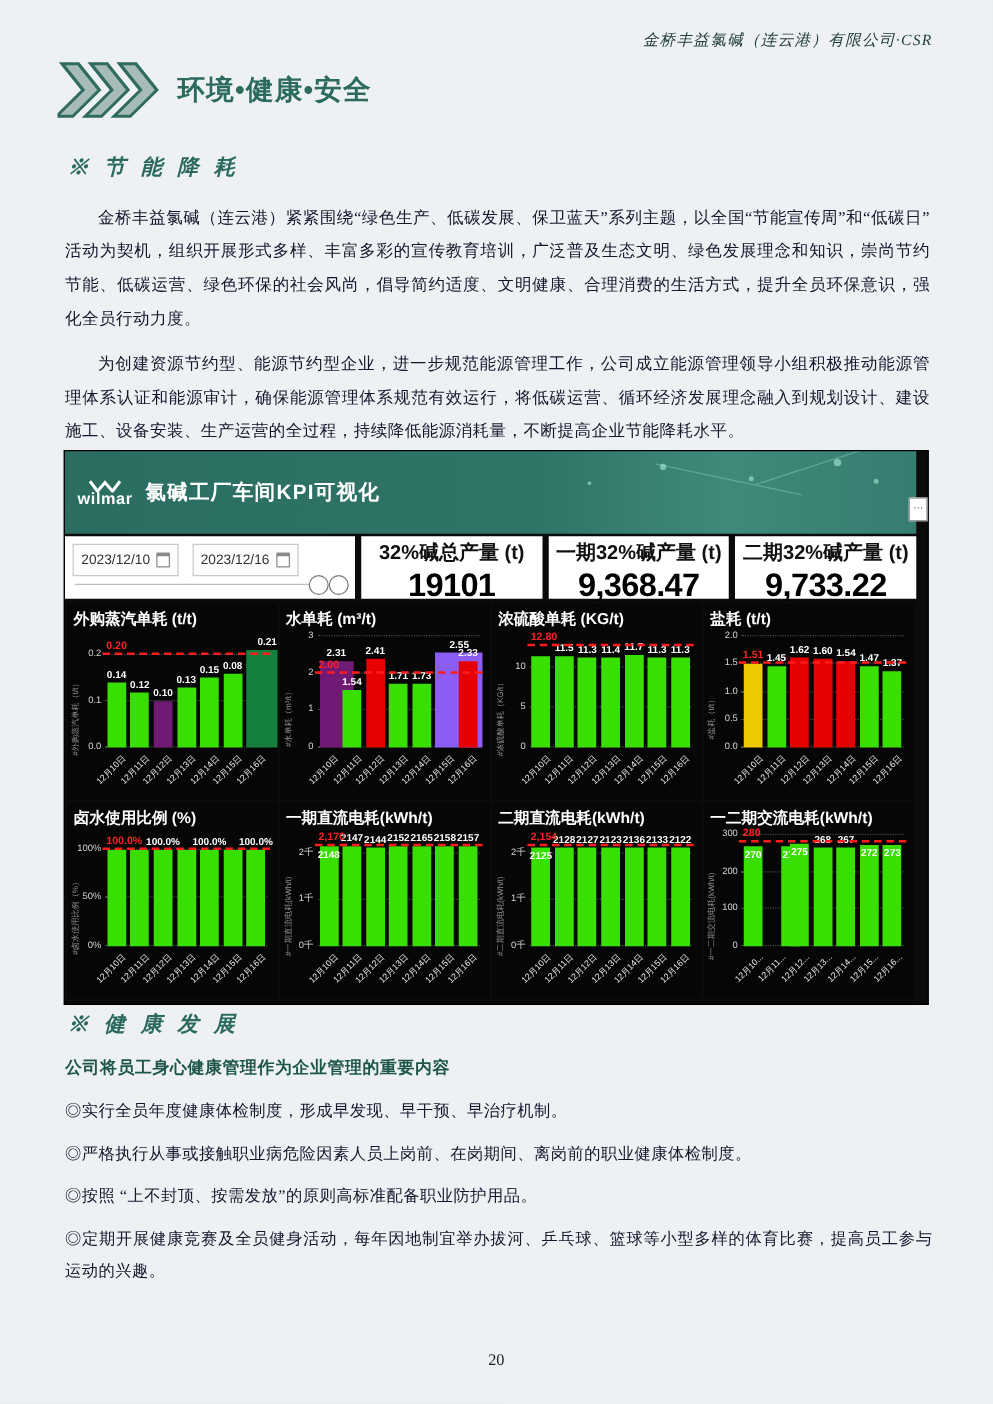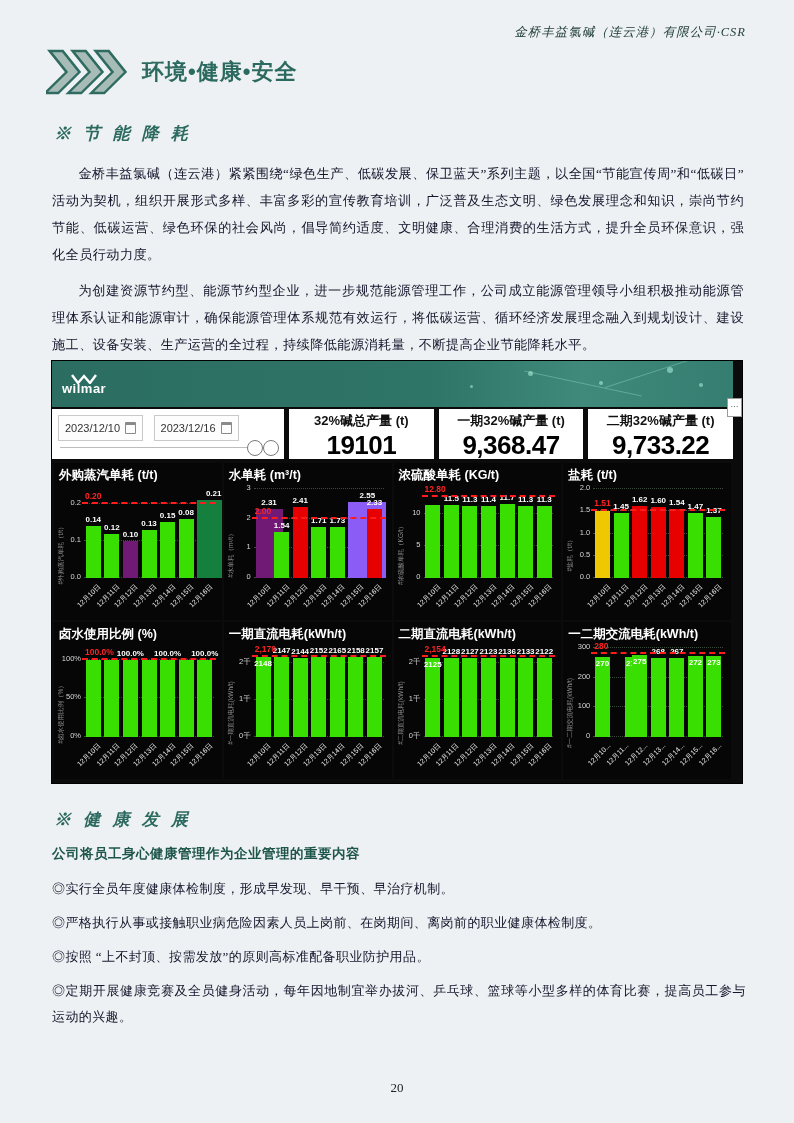--- a/index.html
+++ b/index.html
@@ -16,38 +16,38 @@
             font-weight:bold;font-size:17px;color:#2c6a60;letter-spacing:4px;}
 
   .paras{position:absolute;left:52px;top:160px;width:692px;font-family:"Liberation Serif",serif;
          font-size:13.2px;color:#15152c;line-height:27px;text-align:justify;letter-spacing:0.4px;}
   .paras p{margin:0 0 9px 0;text-indent:2em;}
 
   
   .dashboard{position:absolute;left:51px;top:360px;width:692px;background:#0b0b0b;
              border:1px solid #000;box-sizing:border-box;padding:0 9px 2px 0;}
   .titlebar{height:42px;background:linear-gradient(90deg,#2b6e61 0%,#2e7467 55%,#3f8a7b 78%,#357d70 100%);
-            display:flex;align-items:center;padding:2px 10px;position:relative;overflow:hidden;}
+            display:flex;align-items:center;padding:12px 10px;position:relative;overflow:hidden;}
   .wm{display:flex;flex-direction:column;align-items:center;margin-right:10px;}
   .wm-text{color:#fff;font-weight:bold;font-size:13px;letter-spacing:0.5px;line-height:10px;}
   .db-title{color:#fff;font-weight:bold;font-size:16.5px;letter-spacing:1px;}
   .dot{position:absolute;border-radius:50%;background:rgba(190,255,235,0.5);}
   .net-line{position:absolute;height:1px;background:rgba(190,255,235,0.28);}
 
   .kpi-row{display:flex;gap:5px;background:#0b0b0b;padding:2px 0;height:54px;box-sizing:border-box;}
   .filter{width:232px;background:#fff;position:relative;box-sizing:border-box;padding:6px 5px 0 6px;}
   .datebox{display:inline-flex;align-items:center;gap:5px;border:1px solid #c9c9c9;background:#fdfdfd;
            height:24px;padding:0 6px;font-size:11px;color:#333;margin-right:6px;}
   .cal{width:9px;height:8px;border:1px solid #8a8a8a;border-top-width:3px;border-radius:1px;display:inline-block;}
   .slider-line{position:absolute;left:8px;right:26px;bottom:11px;border-top:1px solid #bdbdbd;}
   .knob{width:16px;height:16px;border:1.5px solid #7a7a7a;border-radius:50%;background:#fff;
         position:absolute;bottom:3px;box-sizing:border-box;}
   .knob.k1{right:21px;} .knob.k2{right:5px;}
   .kpi{flex:1;background:#fff;text-align:center;padding-top:3px;box-sizing:border-box;}
-  .kpi-label{font-size:13px;font-weight:bold;color:#111;}
+  .kpi-label{font-size:16px;font-weight:bold;color:#111;}
   .kpi-value{font-size:26px;font-weight:bold;color:#000000;letter-spacing:-0.5px;line-height:30px;}
   .more-box{position:absolute;top:37px;right:0px;width:13px;height:17px;background:#fff;border:1px solid #9a9a9a;
             font-size:8px;color:#555;text-align:center;line-height:15px;z-index:9;}
 
   .charts{display:grid;grid-template-columns:repeat(4,1fr);gap:2px;padding:2px;background:#0b0b0b;}
   .chart{height:157px;position:relative;background:#060606;overflow:hidden;}
   .chart-title{color:#fff;font-weight:bold;font-size:12.5px;padding:4px 0 0 5px;white-space:nowrap;}
   .vtitle{position:absolute;left:7px;top:58%;transform:translate(-50%,-50%) rotate(-90deg);
           white-space:nowrap;font-size:6.5px;color:#8f8f8f;}
   .plot{position:absolute;left:30px;right:8px;top:26px;bottom:42px;}
@@ -97,20 +97,21 @@
   </div>
 
   <div class="dashboard">
     <div class="titlebar">
       <div class="wm">
         <svg width="26" height="10" viewBox="0 0 26 10">
           <polyline points="1,1 7,9 13,2 19,9 25,1" fill="none" stroke="#ffffff" stroke-width="2.4"></polyline>
         </svg>
         <span class="wm-text">wilmar</span>
       </div>
+      <div class="db-title">氯碱工厂车间KPI可视化</div>
       <span class="dot" style="right:60px;top:6px;width:6px;height:6px;"></span>
       <span class="dot" style="right:130px;top:20px;width:4px;height:4px;"></span>
       <span class="dot" style="right:200px;top:10px;width:5px;height:5px;"></span>
       <span class="dot" style="right:30px;top:22px;width:4px;height:4px;"></span>
       <span class="dot" style="right:260px;top:24px;width:3px;height:3px;"></span>
       <span class="net-line" style="right:40px;top:12px;width:90px;transform:rotate(-18deg);"></span>
       <span class="net-line" style="right:90px;top:22px;width:120px;transform:rotate(12deg);"></span>
     </div>
 
     <div class="more-box">⋯</div>

